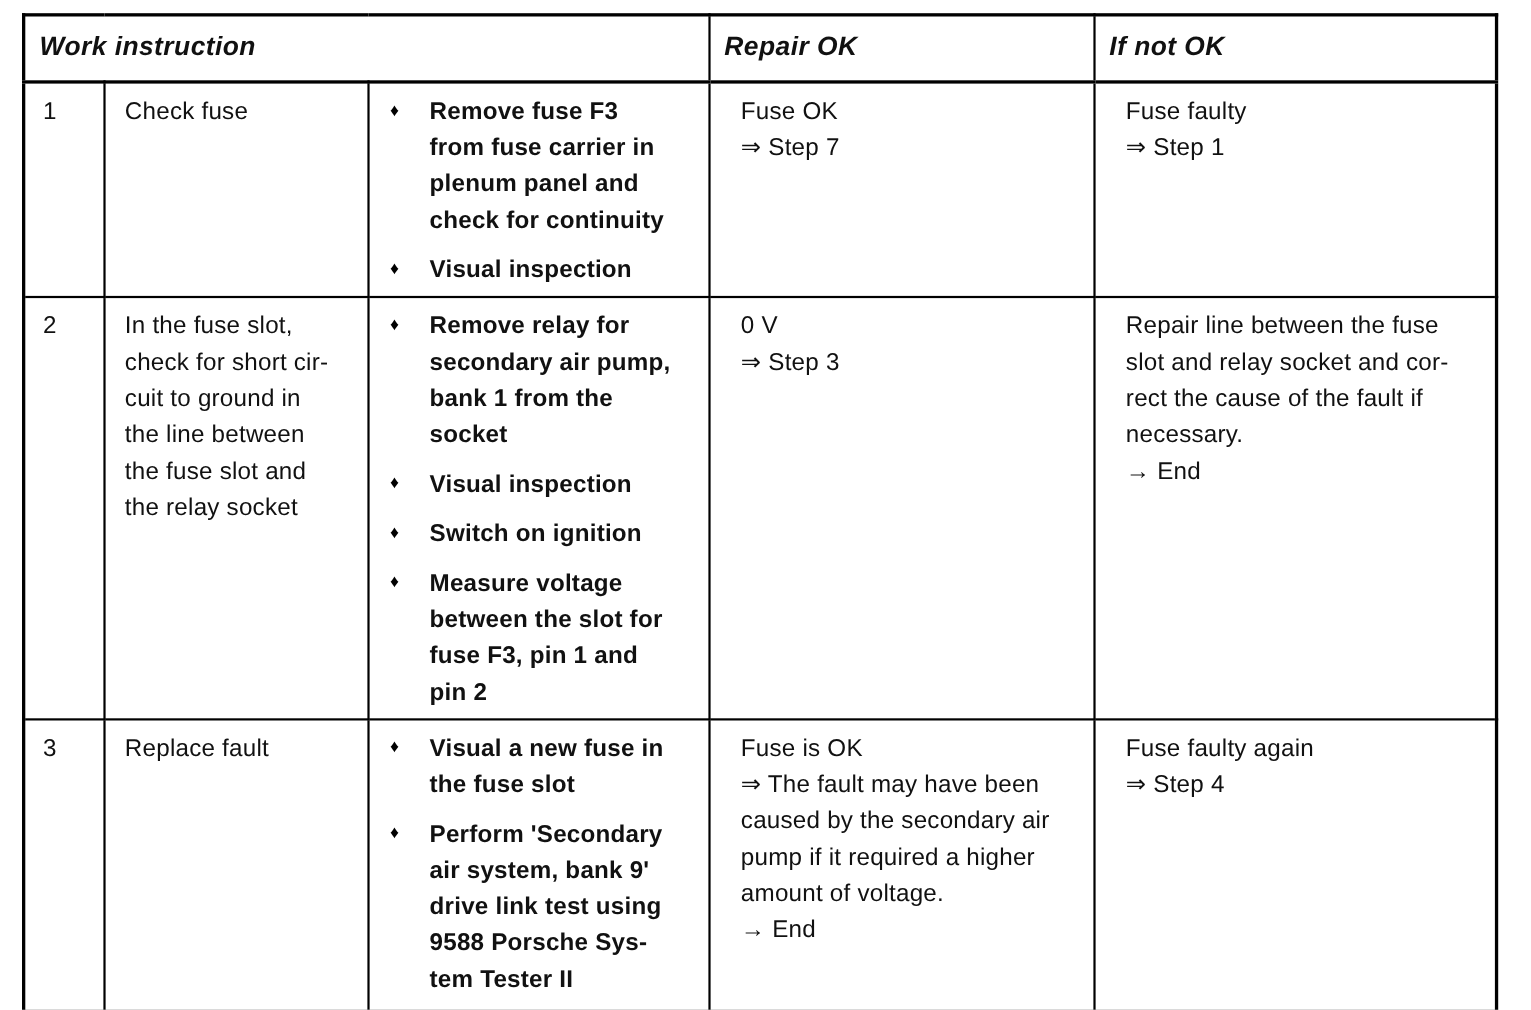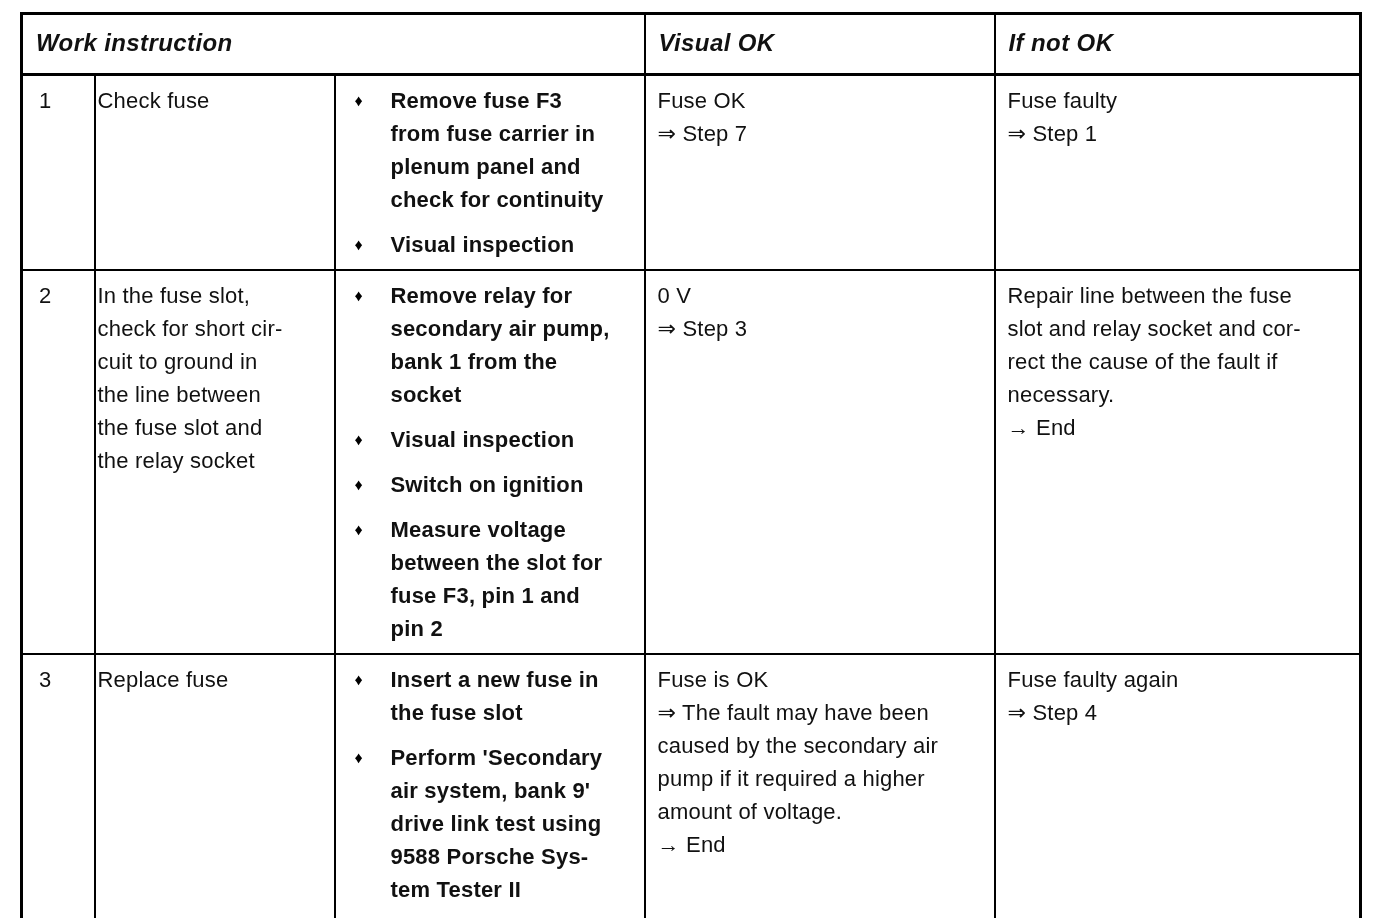--- a/index.html
+++ b/index.html
@@ -52,23 +52,23 @@
   }
   td {
     vertical-align: top;
     font-size: 22px;
     line-height: 33px;
     letter-spacing: 0.2px;
     padding: 8px 8px 8px 10px;
     white-space: pre-line;
   }
   td.num-cell  { padding-left: 16px; }
-  td.task-cell { padding-left: 2px; }
+  td.task-cell { padding-left: 18px; }
   td.steps-cell { padding: 8px 6px 8px 16px; white-space: normal; }
-  td.display-cell, td.ifnot-cell { padding-left: 12px; }
+  td.display-cell, td.ifnot-cell { padding-left: 28px; }
 
   tr.row-1 { height: 191px; }
   tr.row-2 { height: 384px; }
   tr.row-3 { height: 265px; }
 
   .step {
     display: flex;
     align-items: flex-start;
     margin-bottom: 12px;
   }
@@ -93,21 +93,21 @@
   <colgroup>
     <col class="c-num">
       <col class="c-task">
       <col class="c-step">
       <col class="c-disp">
       <col class="c-not">
   </colgroup>
   <thead>
     <tr class="header-row">
       <th colspan="3">Work instruction</th>
-      <th>Visual OK</th>
+      <th>Repair OK</th>
       <th>If not OK</th>
     </tr>
   </thead>
   <tbody>
     <tr class="row-1">
       <td class="num-cell">1</td>
       <td class="task-cell">Check fuse</td>
       <td class="steps-cell">
           <div class="step">
             <span class="bullet">♦</span>
@@ -161,25 +161,25 @@
       <td class="display-cell">0 V
 ⇒ Step 3</td>
       <td class="ifnot-cell">Repair line between the fuse
 slot and relay socket and cor-
 rect the cause of the fault if
 necessary.
 → End</td>
     </tr>
     <tr class="row-3">
       <td class="num-cell">3</td>
-      <td class="task-cell">Replace fuse</td>
+      <td class="task-cell">Replace fault</td>
       <td class="steps-cell">
           <div class="step">
             <span class="bullet">♦</span>
-            <span class="step-text">Insert a new fuse in
+            <span class="step-text">Visual a new fuse in
 the fuse slot</span>
           </div>
           <div class="step">
             <span class="bullet">♦</span>
             <span class="step-text">Perform 'Secondary
 air system, bank 9'
 drive link test using
 9588 Porsche Sys-
 tem Tester II</span>
           </div>

